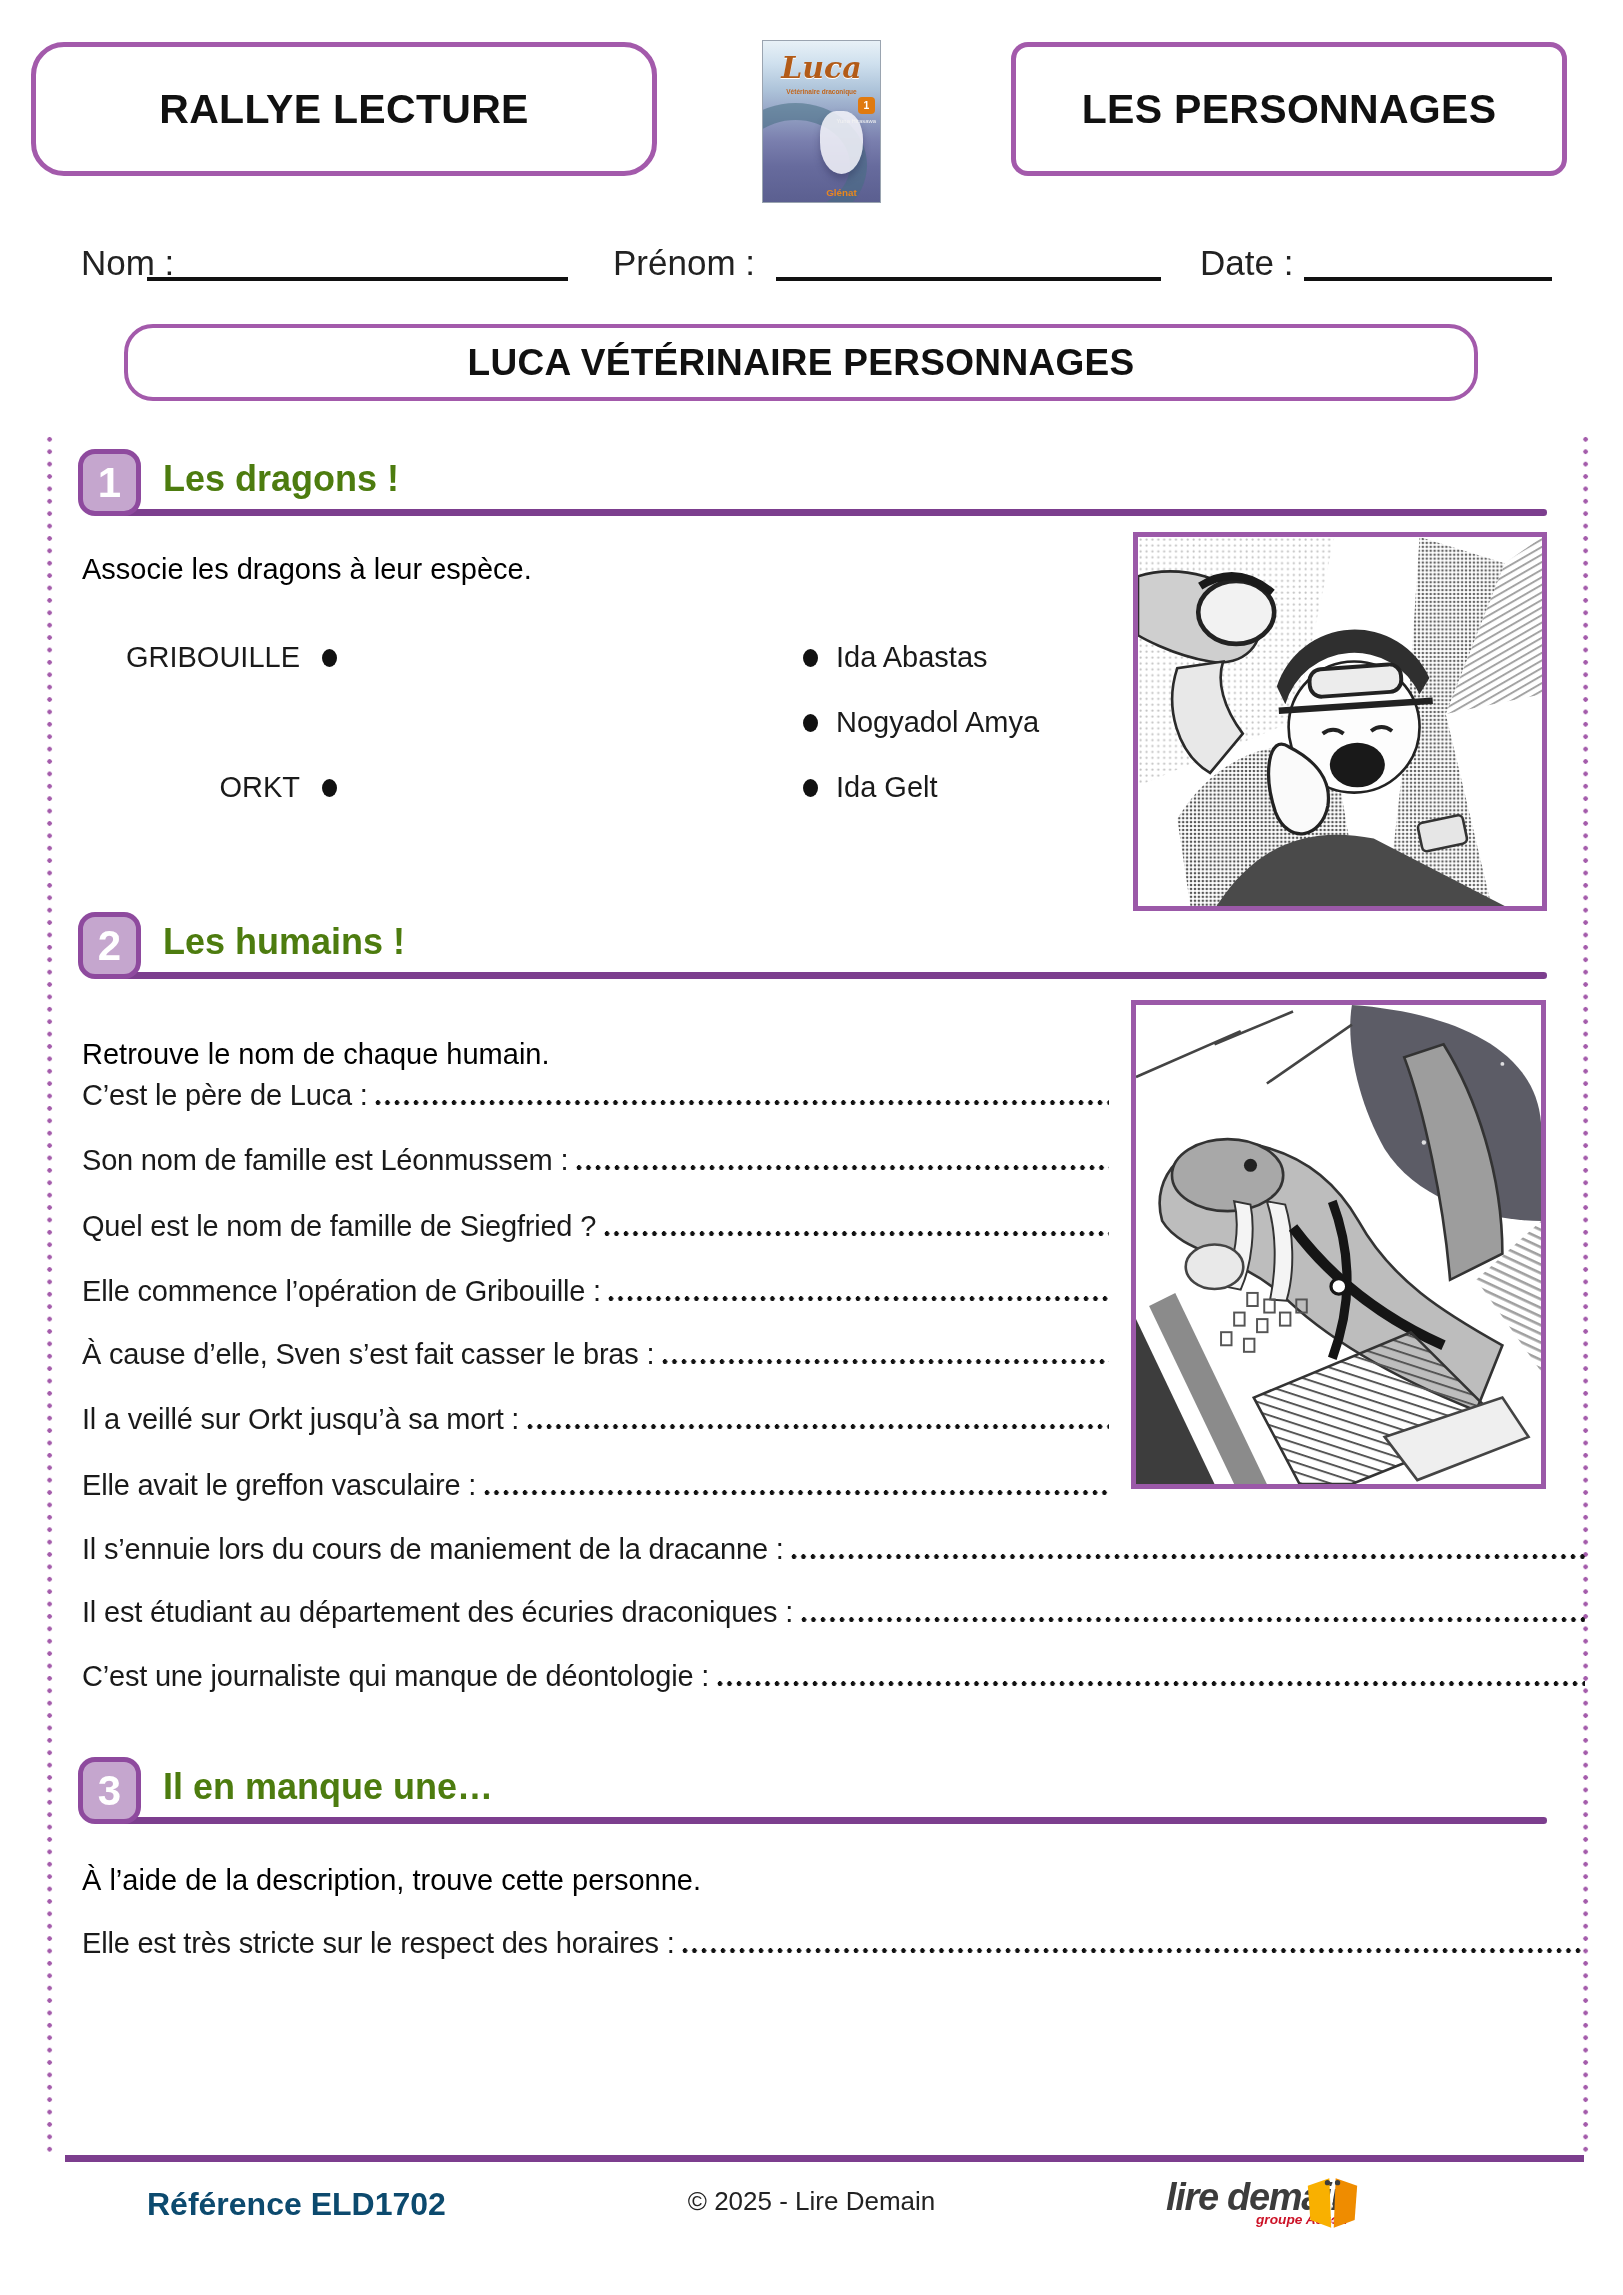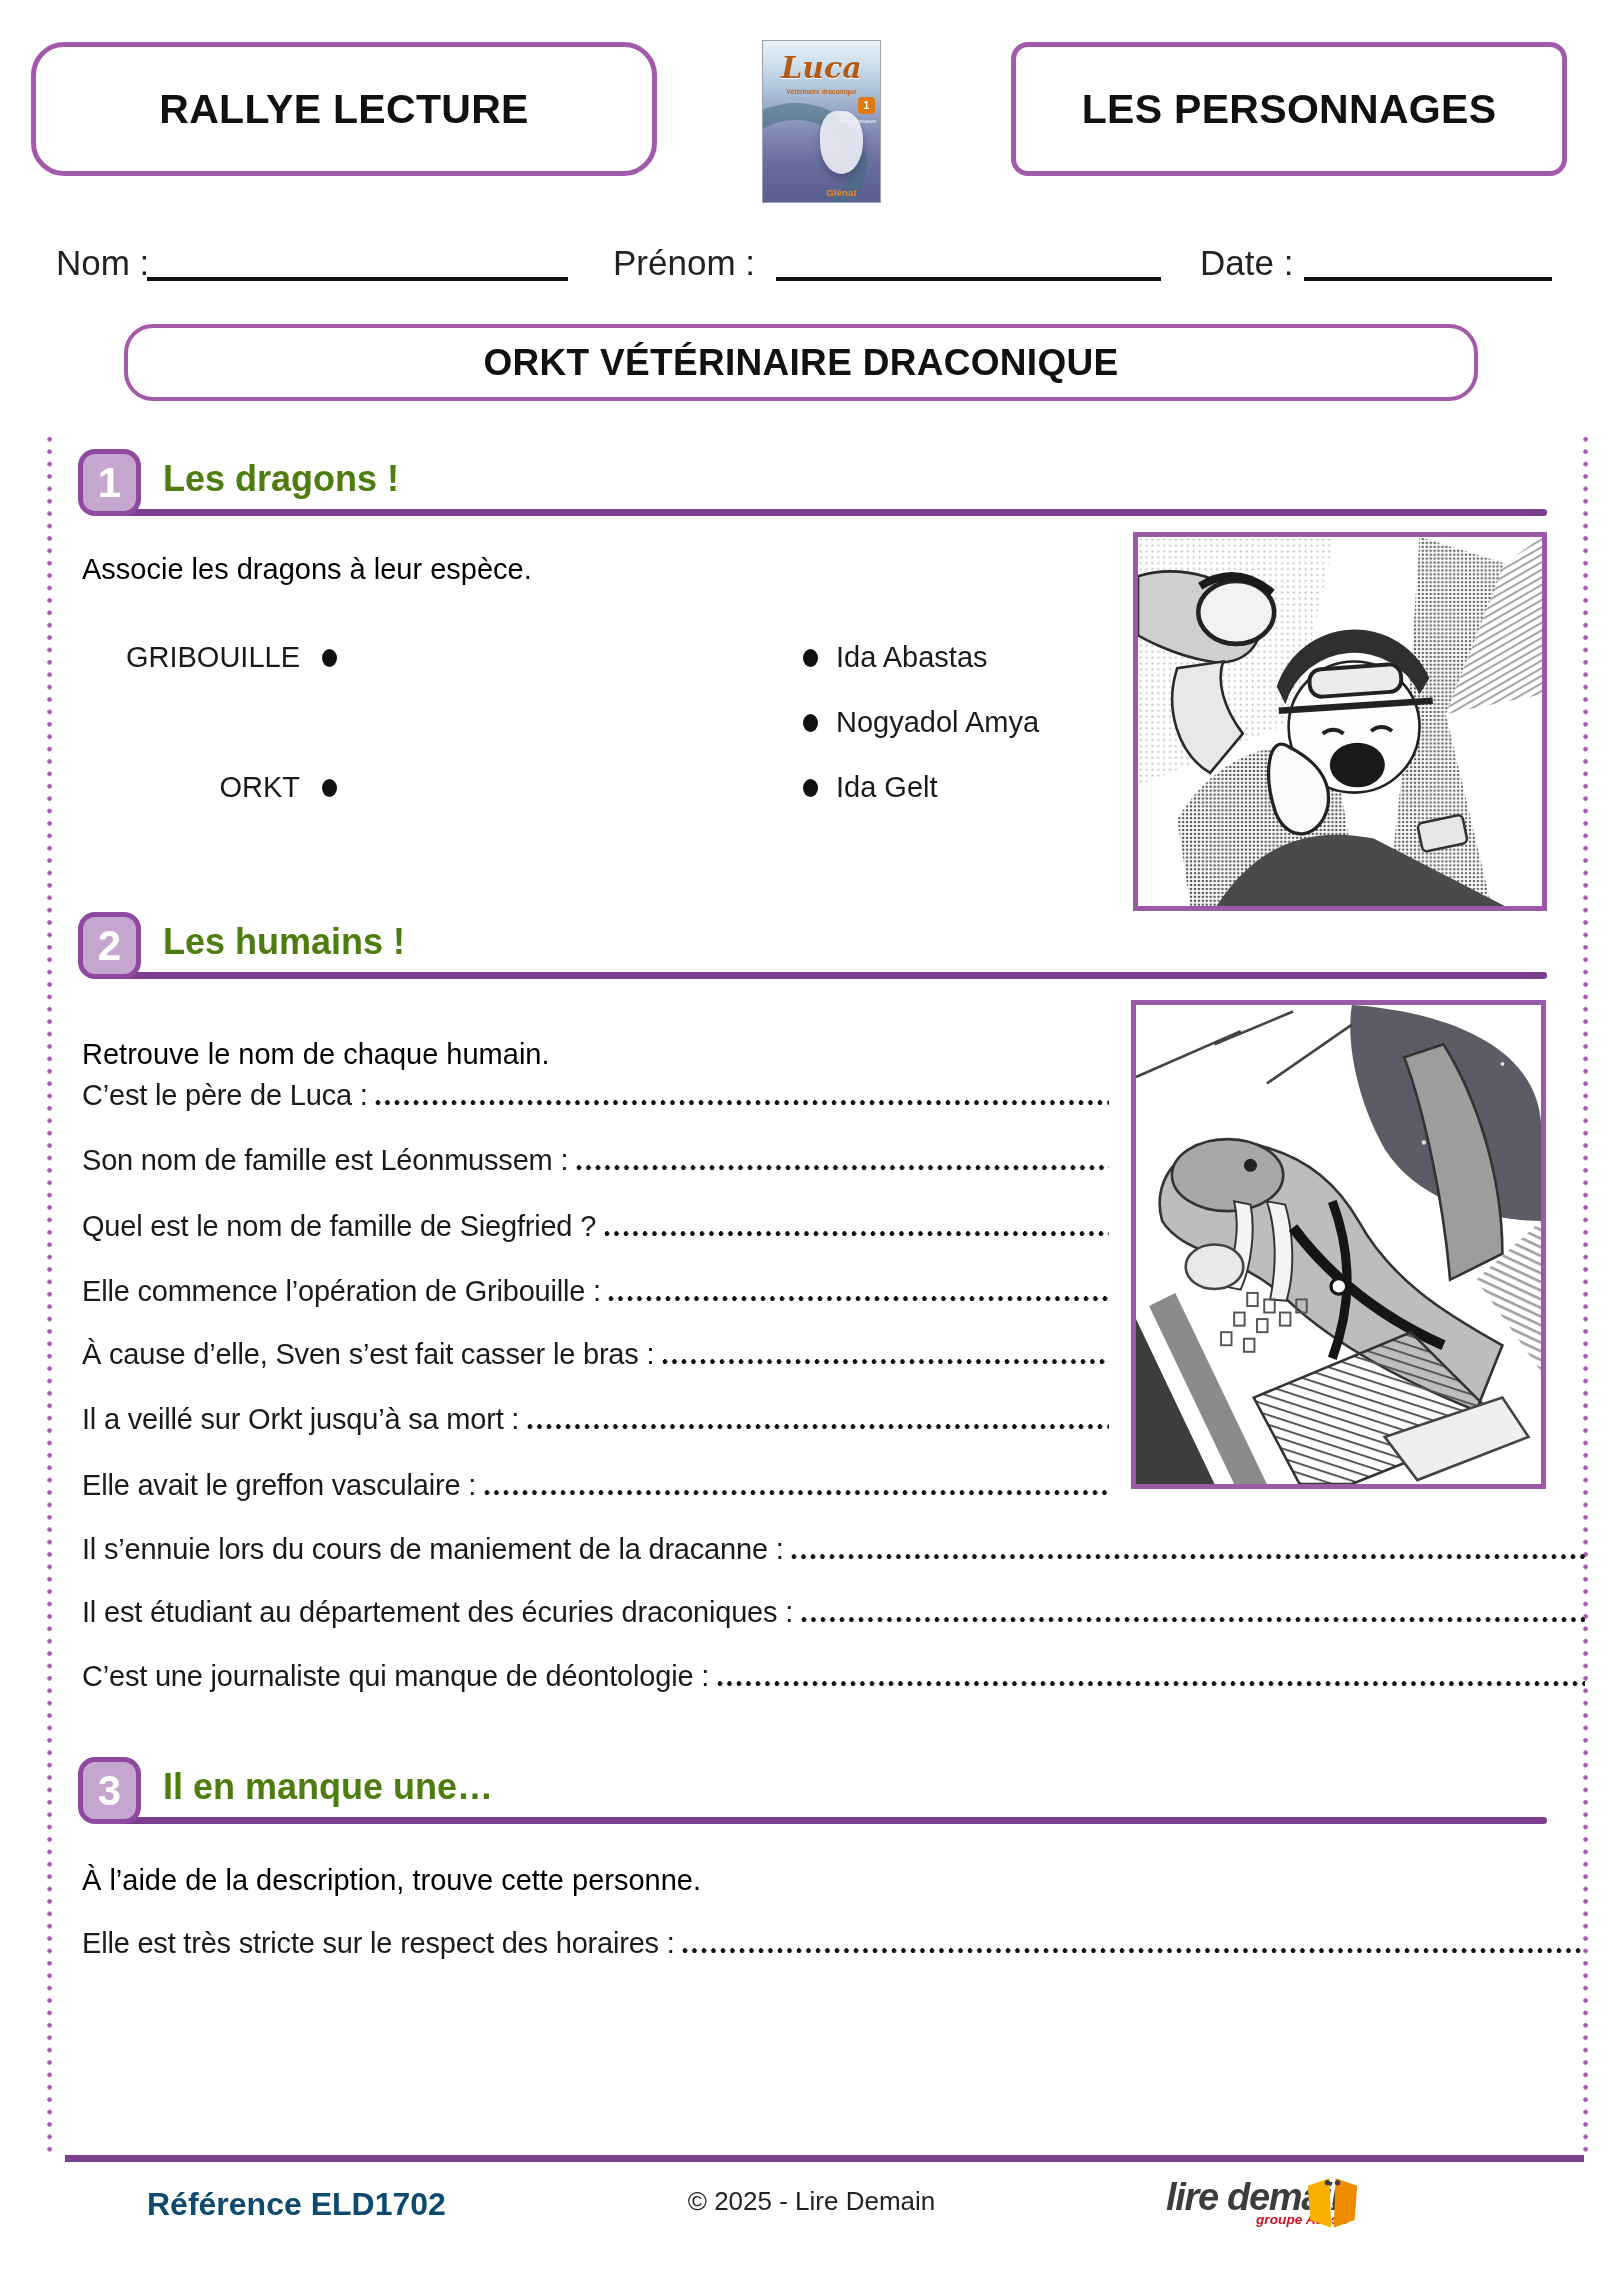--- a/index.html
+++ b/index.html
@@ -119,29 +119,29 @@
     <div class="cover-sub">Vétérinaire draconique</div>
     <div class="cover-vol">1</div>
     <div class="cover-author">Yuna Hirasawa</div>
     <div class="cover-pub">Glénat</div>
   </div>
 
   <div class="hdr-box right">
     <span>LES PERSONNAGES</span>
   </div>
 
-  <span class="id-label" style="left:56px">Nom :</span>
+  <span class="id-label" style="left:81px">Nom :</span>
   <div class="id-line" style="left:147px;width:421px"></div>
   <span class="id-label" style="left:613px">Prénom :</span>
   <div class="id-line" style="left:776px;width:385px"></div>
   <span class="id-label" style="left:1200px">Date :</span>
   <div class="id-line" style="left:1304px;width:248px"></div>
 
   <div class="title-box">
-    <span>ORKT VÉTÉRINAIRE DRACONIQUE</span>
+    <span>LUCA VÉTÉRINAIRE PERSONNAGES</span>
   </div>
 
   <div class="dotline left"></div>
   <div class="dotline right"></div>
 
   <div class="section-head" style="top:449px">
     <div class="rule"></div>
     <div class="badge">
       <span>1</span>
     </div>

